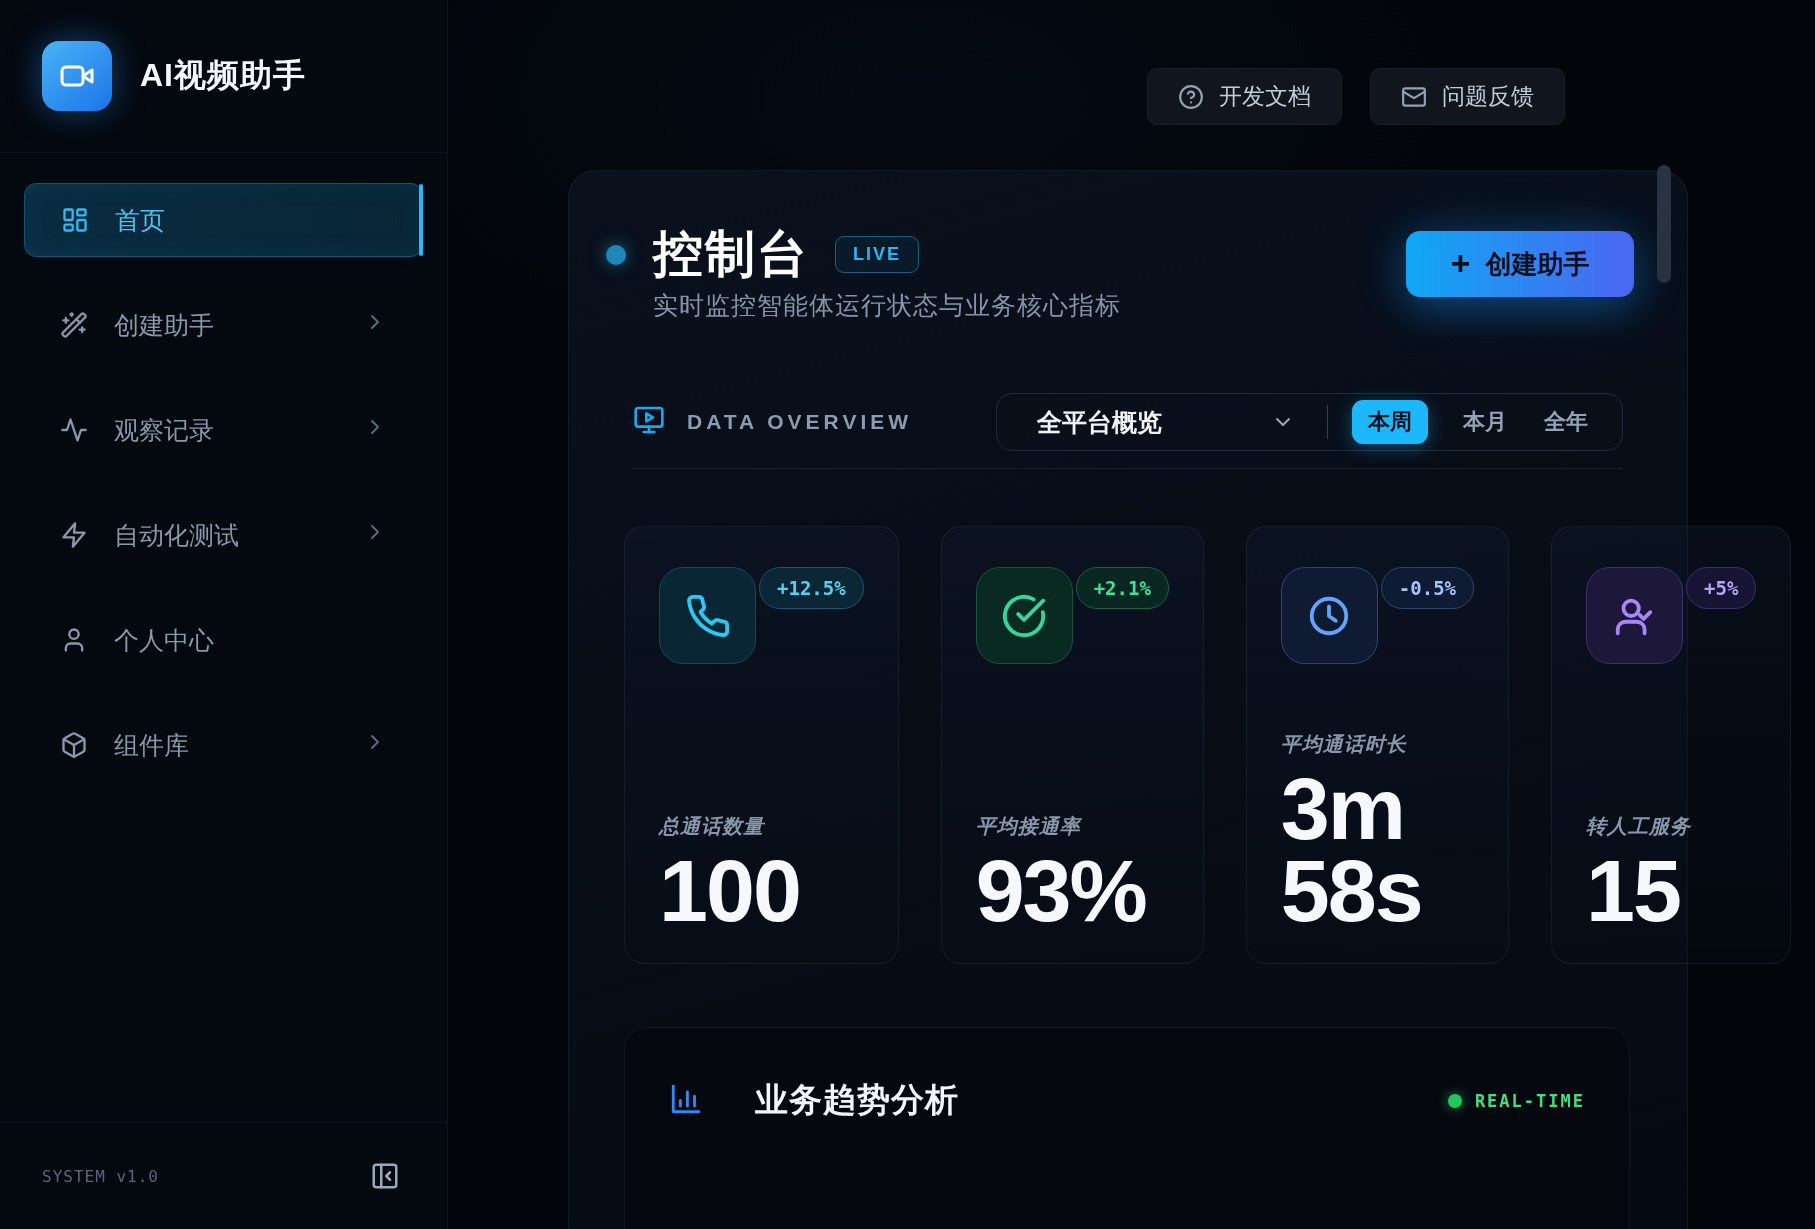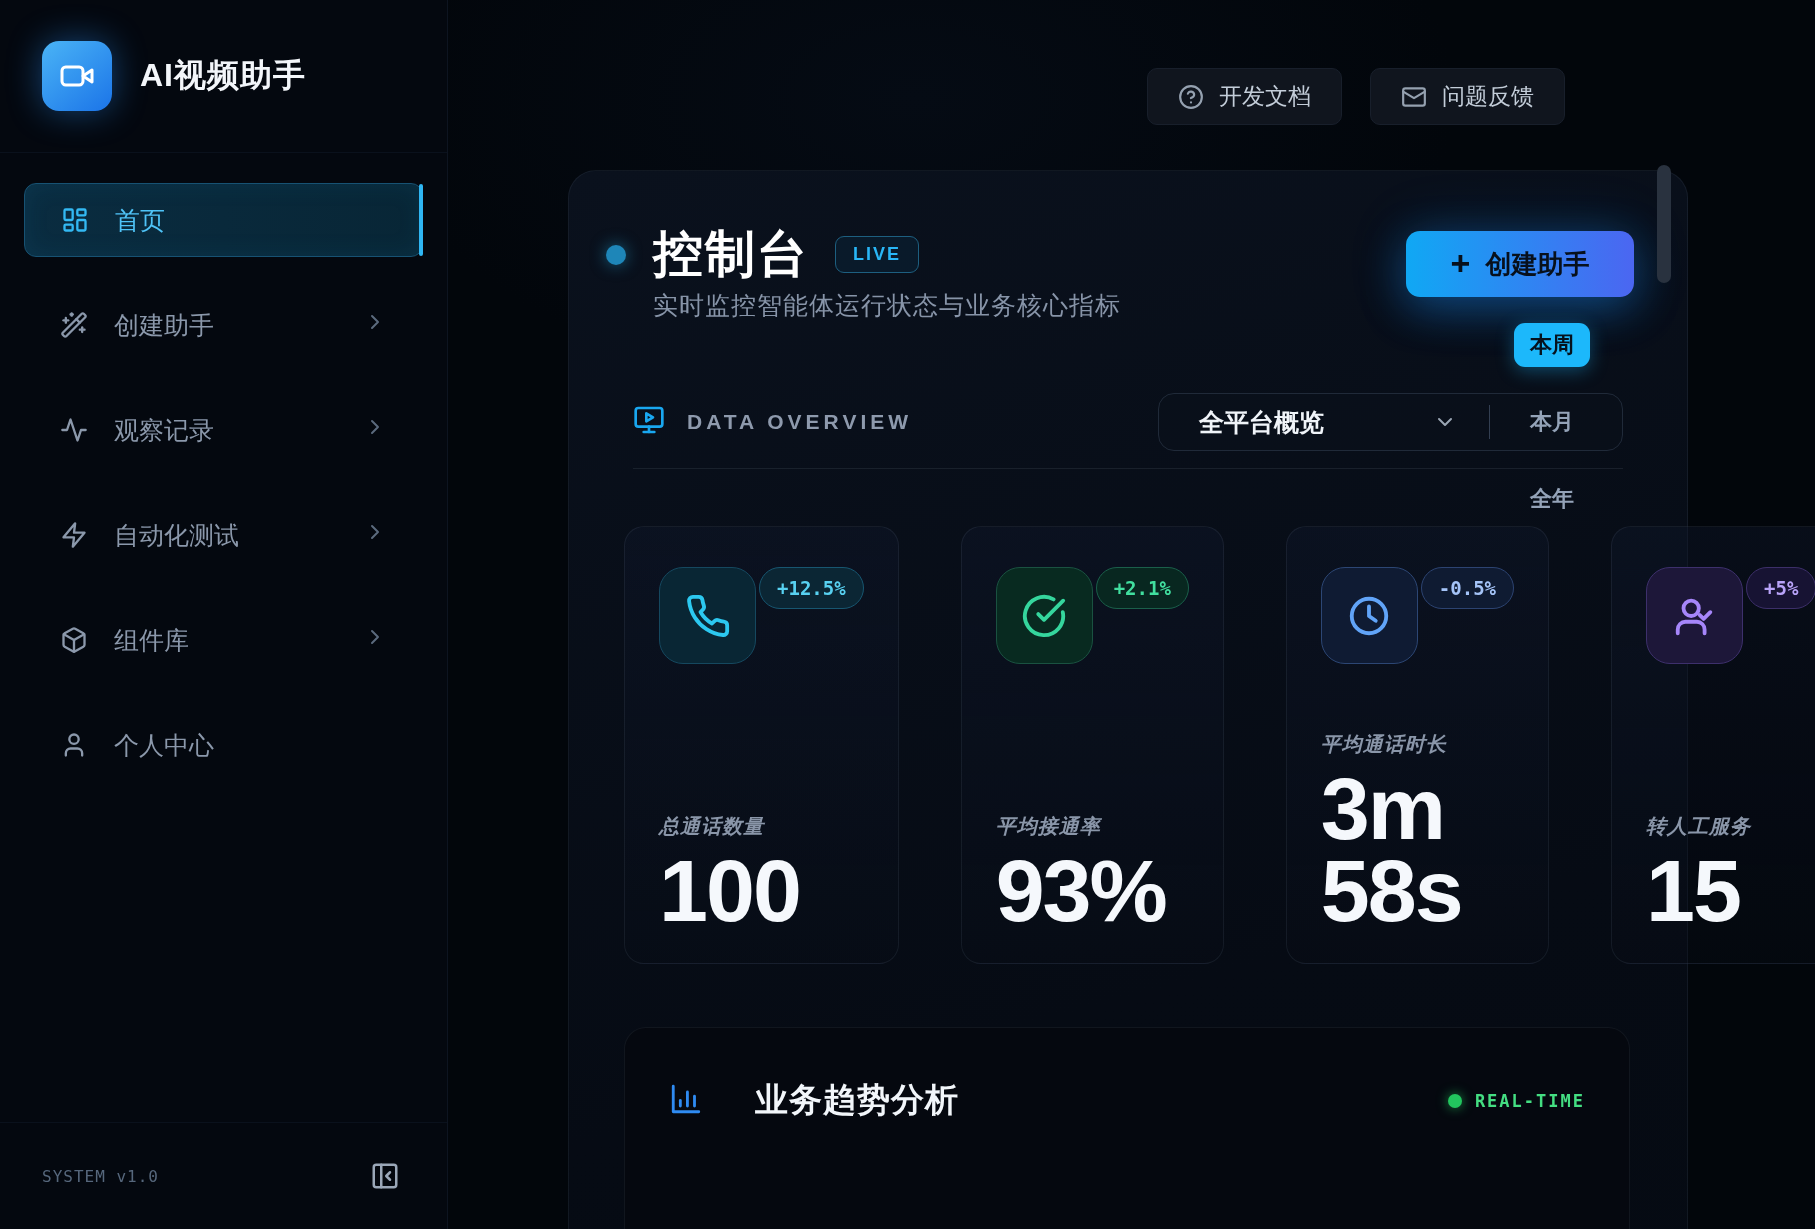--- a/index.html
+++ b/index.html
@@ -69,30 +69,30 @@
     display:flex; align-items:center; }
   .ov-icon svg { width:32px; height:32px; stroke:#19a7f0; }
   .ov-label { margin-left:22px; color:#8e9aad; font-size:21px; font-weight:bold; letter-spacing:4px; }
   .controls { margin-left:auto; height:58px; border:1px solid #202a39; border-radius:16px;
     background:rgba(10,16,26,.6); display:flex; align-items:center; }
   .select { width:330px; padding:0 32px 0 40px; display:flex; align-items:center;
     justify-content:space-between; cursor:pointer; }
   .select-value { color:#f0f4f9; font-size:25px; font-weight:bold; }
   .select svg { width:24px; height:24px; stroke:#9aa6b4; }
   .v-divider { width:1px; height:34px; background:#333f52; }
-  .tabs { display:flex; align-items:center; gap:33px; padding:0 32px 0 24px;flex-direction:column; }
+  .tabs { display:flex; align-items:center; gap:33px; padding:0 32px 0 24px; }
   .tab { color:#94a3b8; font-size:22px; font-weight:bold; cursor:pointer; padding:7px 2px; }
   .tab.active { background:#1cb8fb; color:#05121d; padding:7px 16px; border-radius:11px;
     box-shadow:0 4px 18px rgba(28,184,251,.35); }
 
   .h-divider { position:absolute; top:297px; left:64px; right:64px; height:1px;
     background:rgba(148,163,184,.12); }
 
   .stats-row { position:absolute; top:355px; left:55px; right:57px; height:438px;
-    display:flex; gap:62px; }
+    display:flex; gap:42px; }
   .stat-card { flex:1; position:relative; border-radius:20px; border:1px solid rgba(148,163,184,.1);
     background:linear-gradient(180deg,rgba(15,23,42,.45) 0%,rgba(9,14,24,.30) 100%);
     padding:40px 34px 30px; display:flex; flex-direction:column; }
   .stat-top { display:flex; align-items:flex-start; }
   .stat-icon { width:97px; height:97px; border-radius:24px; flex-shrink:0;
     border:1px solid var(--ibd); background:var(--ibg);
     display:flex; align-items:center; justify-content:center; }
   .stat-icon svg { width:46px; height:46px; stroke:var(--fg); }
   .stat-badge { margin-left:3px; height:42px; padding:0 17px; border-radius:21px; flex-shrink:0;
     border:1px solid var(--bbd); background:var(--bbg); color:var(--bfg);
@@ -187,38 +187,38 @@
         <span>自动化测试</span>
         <span class="chev">
           <svg viewBox="0 0 24 24" fill="none" stroke-width="2" stroke-linecap="round" stroke-linejoin="round">
               <path d="m9 18 6-6-6-6"></path>
             </svg>
         </span>
       </div>
 
       <div class="nav-item">
         <svg viewBox="0 0 24 24" fill="none" stroke-width="2" stroke-linecap="round" stroke-linejoin="round">
+          <circle cx="12" cy="7" r="4"></circle>
+            <path d="M19 21v-2a4 4 0 0 0-4-4H9a4 4 0 0 0-4 4v2"></path>
+        </svg>
+        <span>个人中心</span>
+      </div>
+
+      <div class="nav-item">
+        <svg viewBox="0 0 24 24" fill="none" stroke-width="2" stroke-linecap="round" stroke-linejoin="round">
           <path d="M21 8a2 2 0 0 0-1-1.73l-7-4a2 2 0 0 0-2 0l-7 4A2 2 0 0 0 3 8v8a2 2 0 0 0 1 1.73l7 4a2 2 0 0 0 2 0l7-4A2 2 0 0 0 21 16Z"></path>
           <path d="m3.3 7 8.7 5 8.7-5"></path>
             <path d="M12 22V12"></path>
         </svg>
         <span>组件库</span>
         <span class="chev">
           <svg viewBox="0 0 24 24" fill="none" stroke-width="2" stroke-linecap="round" stroke-linejoin="round">
               <path d="m9 18 6-6-6-6"></path>
             </svg>
         </span>
-      </div>
-
-      <div class="nav-item">
-        <svg viewBox="0 0 24 24" fill="none" stroke-width="2" stroke-linecap="round" stroke-linejoin="round">
-          <circle cx="12" cy="7" r="4"></circle>
-            <path d="M19 21v-2a4 4 0 0 0-4-4H9a4 4 0 0 0-4 4v2"></path>
-        </svg>
-        <span>个人中心</span>
       </div>
     </nav>
 
     <div class="side-footer">
       <span class="version">SYSTEM v1.0</span>
       <span class="collapse-btn">
         <svg viewBox="0 0 24 24" fill="none" stroke-width="2" stroke-linecap="round" stroke-linejoin="round">
           <rect x="3" y="3" width="18" height="18" rx="2"></rect>
             <path d="M9 3v18"></path>
             <path d="m16 15-3-3 3-3"></path>

